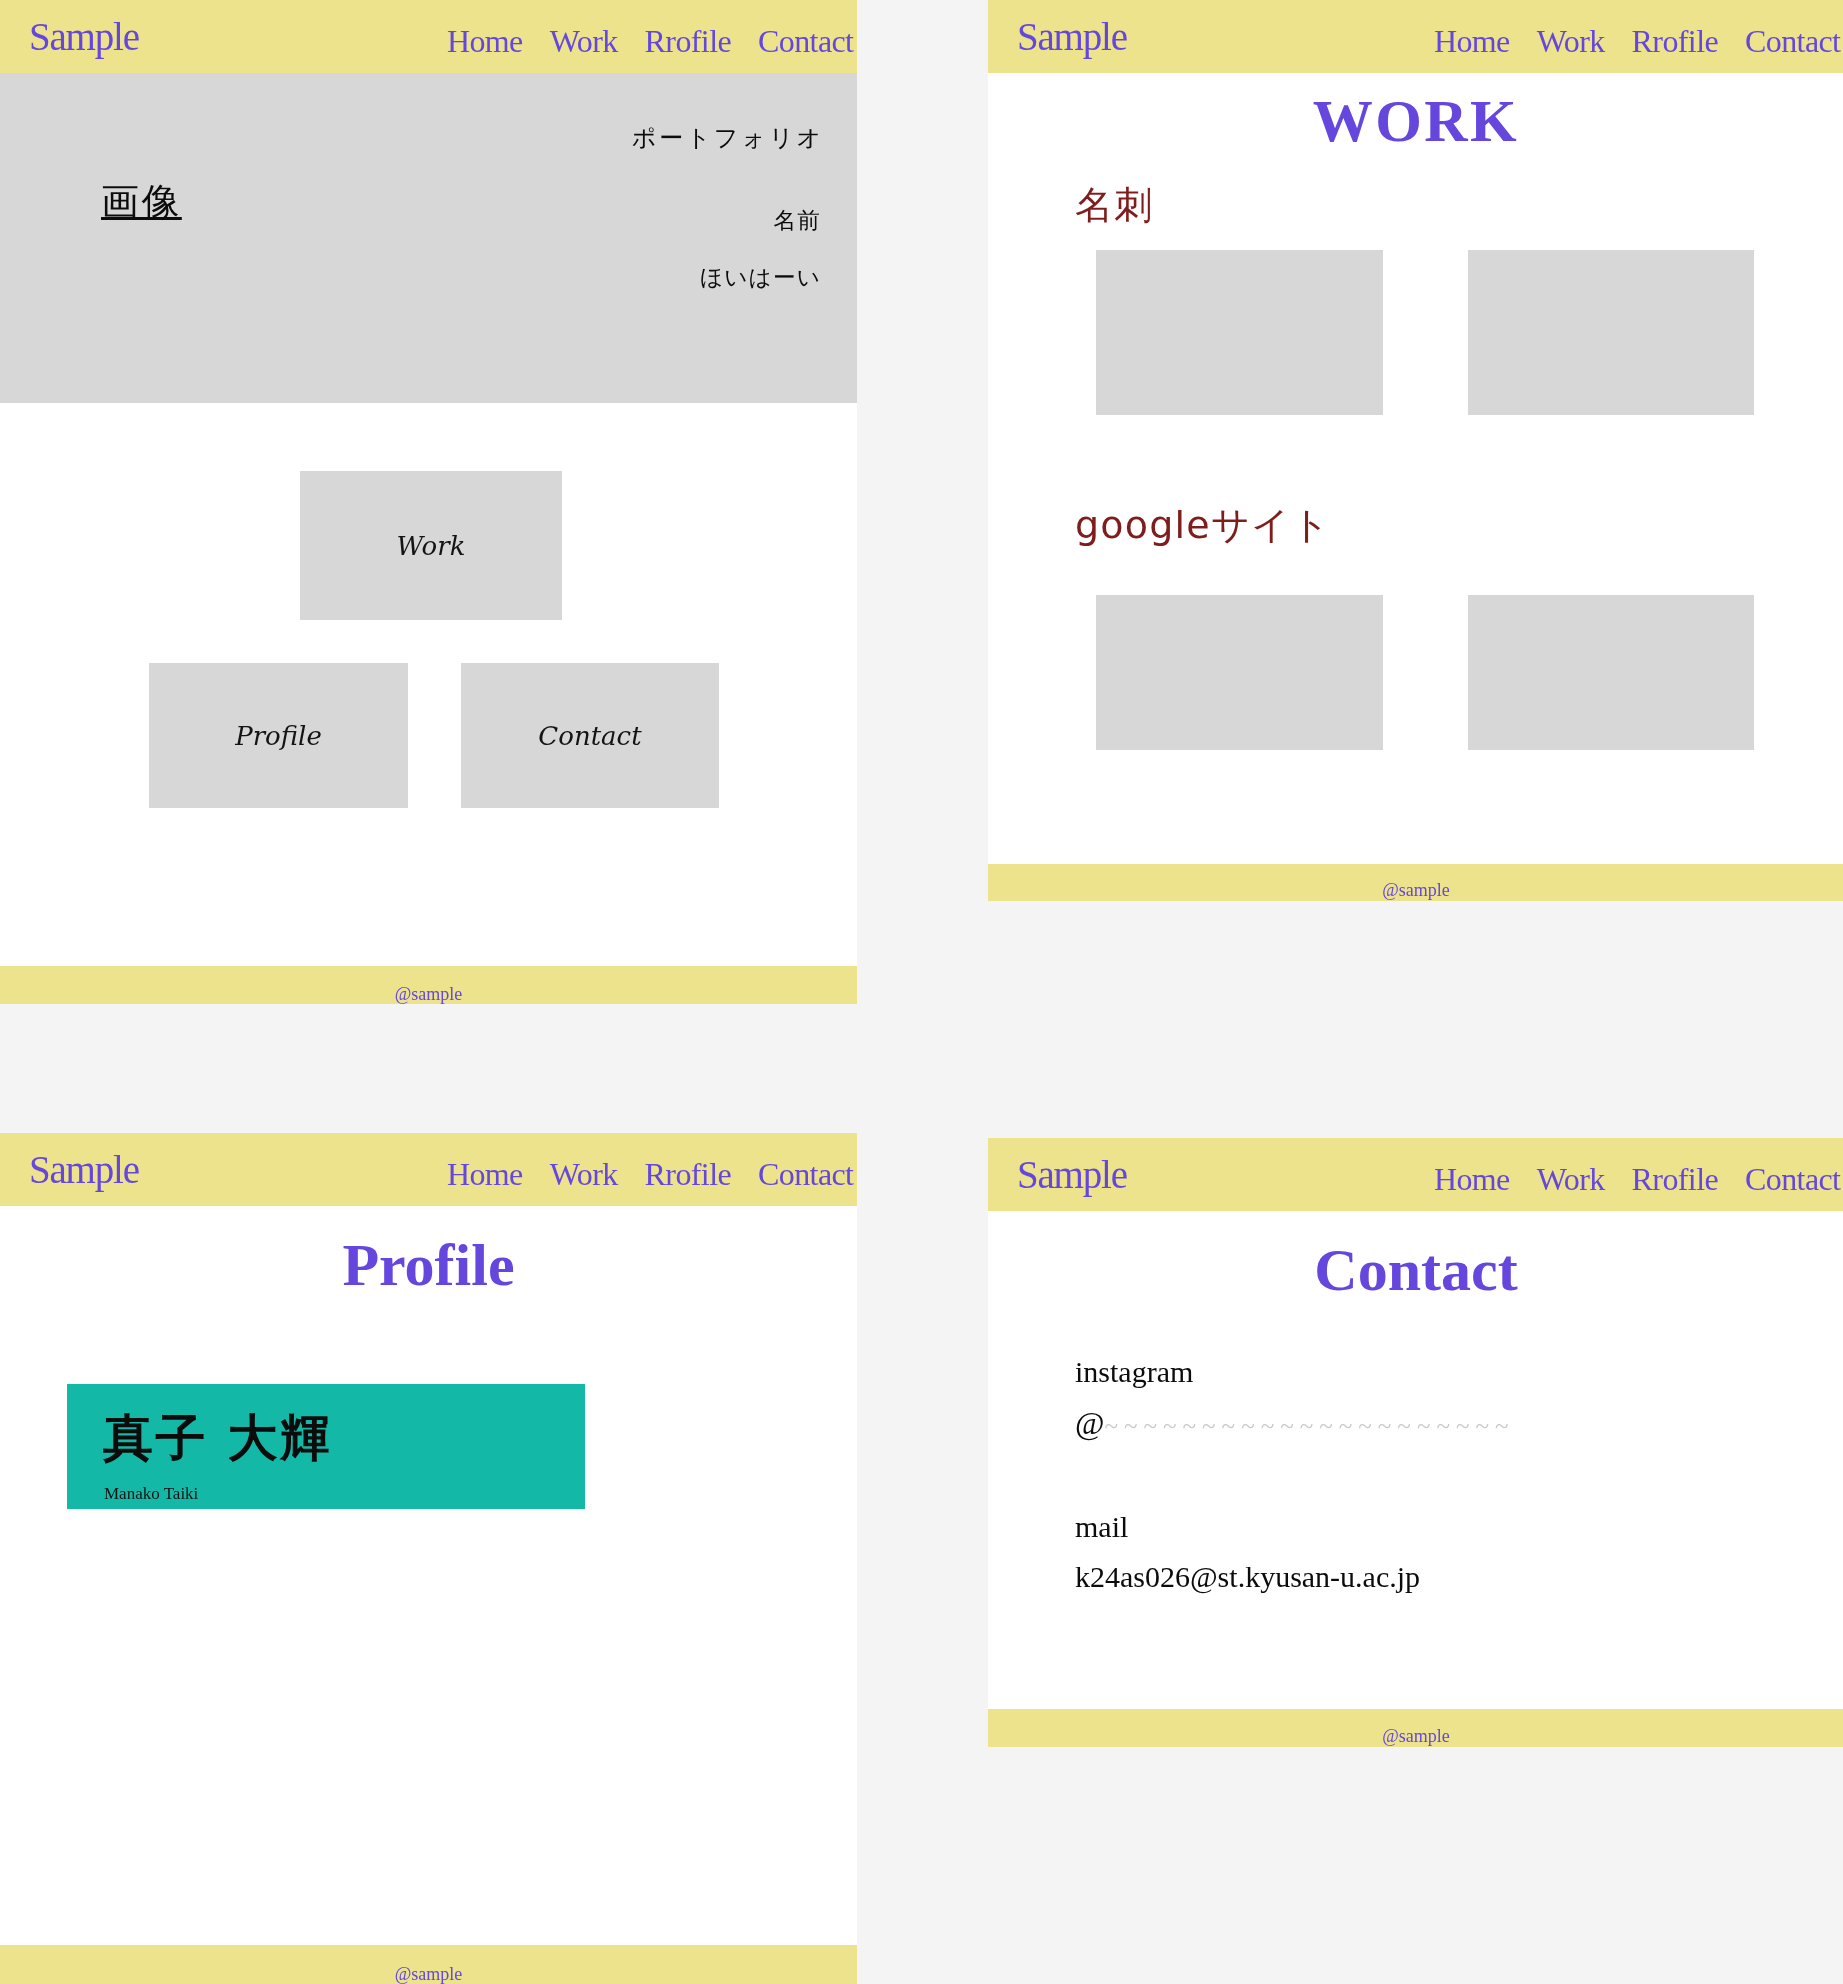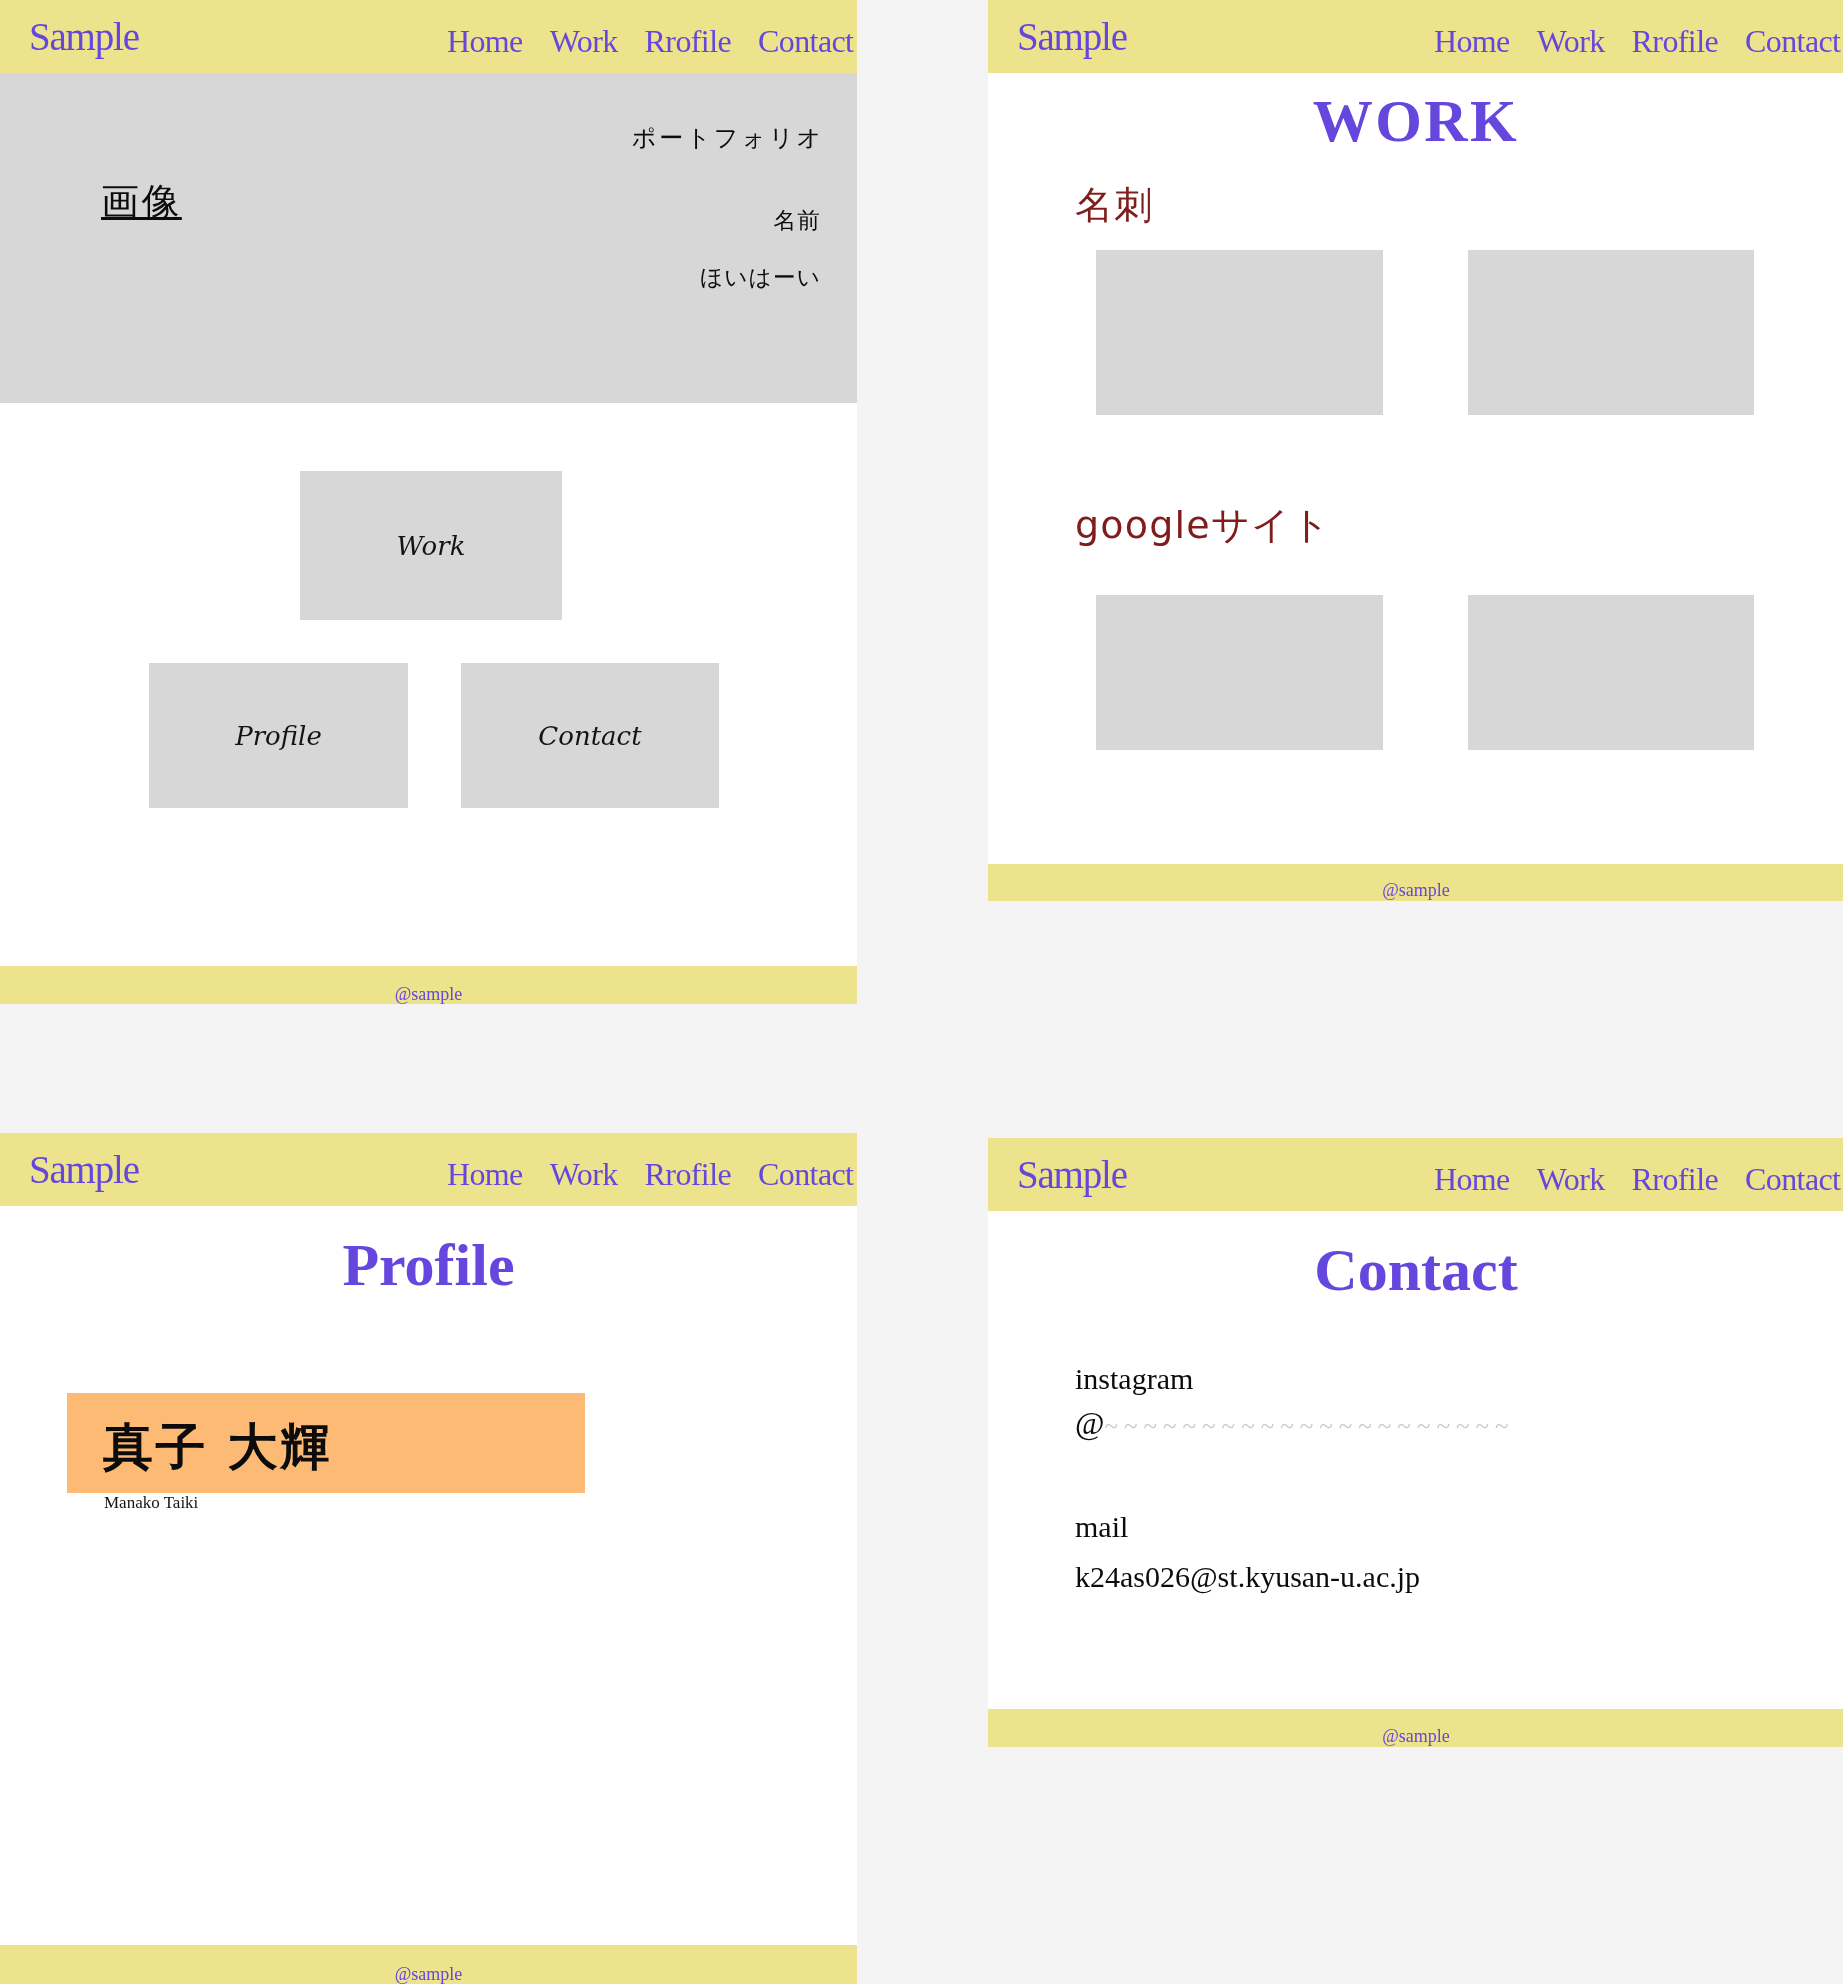--- a/index.html
+++ b/index.html
@@ -82,22 +82,22 @@
   .label-google  { left:87px; top:500px; }
   .ph-box { position:absolute; background:#d7d7d7; }
   .ph-meishi-1 { left:108px; top:250px;  width:287px; height:165px; }
   .ph-meishi-2 { left:480px; top:250px;  width:286px; height:165px; }
   .ph-google-1 { left:108px; top:595px; width:287px; height:155px; }
   .ph-google-2 { left:480px; top:595px; width:286px; height:155px; }
 
   
   .title-profile { top:99px; }
   .name-box {
-    position:absolute; left:67px; top:260px; width:518px; height:100px;
-    background:#fdba74;
+    position:absolute; left:67px; top:251px; width:518px; height:125px;
+    background:#14b8a6;
   }
   .name-jp {
     position:absolute; left:36px; top:21.4px;
     font-size:50px; font-weight:600; letter-spacing:2.4px; color:#0c0c0c;
   }
   .name-romaji {
     position:absolute; left:37px; top:100px;
     font-family:"Liberation Serif", serif; font-size:17px; color:#141414;
   }
   .hometown-box {
@@ -109,21 +109,21 @@
     font-size:28.6px; letter-spacing:1.2px; color:#0c0c0c;
   }
 
   
   .title-contact { top:99px; }
   .contact-line {
     position:absolute; left:87px;
     font-family:"Liberation Serif", serif; font-size:30px; color:#0c0c0c;
     white-space:nowrap;
   }
-  .line-instagram { top:224px; }
+  .line-instagram { top:217px; }
   .line-handle    { top:267px; }
   .line-mail      { top:372px; }
   .line-address   { top:422px; }
   .handle-at { font-size:32px; color:#0c0c0c; }
   .handle-rest { font-size:25px; color:#c9c9c9; letter-spacing:6px; }
 
   .footer-home    { top:966px; }
   .footer-work    { top:864px; height:37px; }
   .footer-profile { top:812px; height:40px; }
   .footer-contact { top:571px;  height:38px; }

